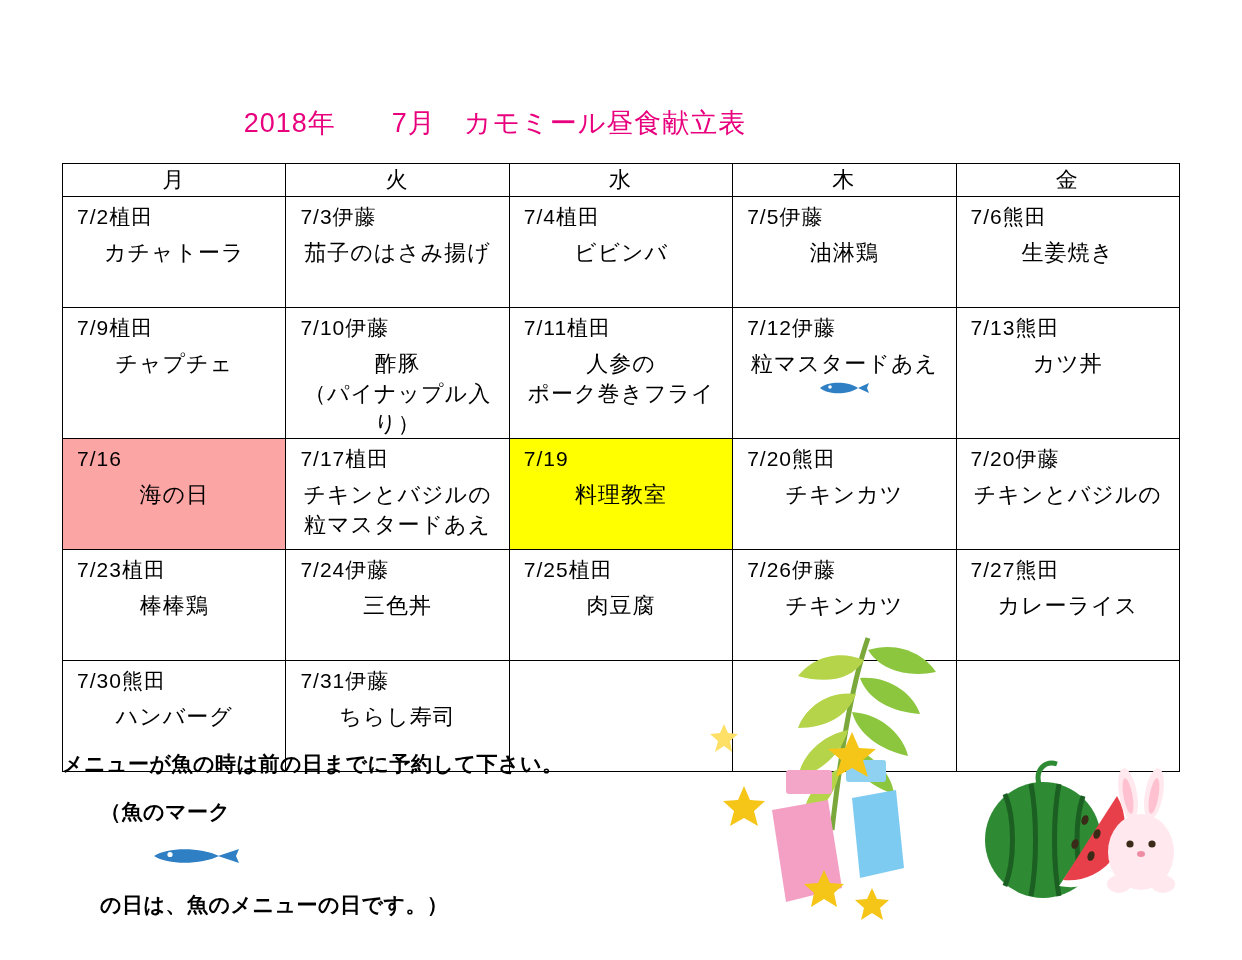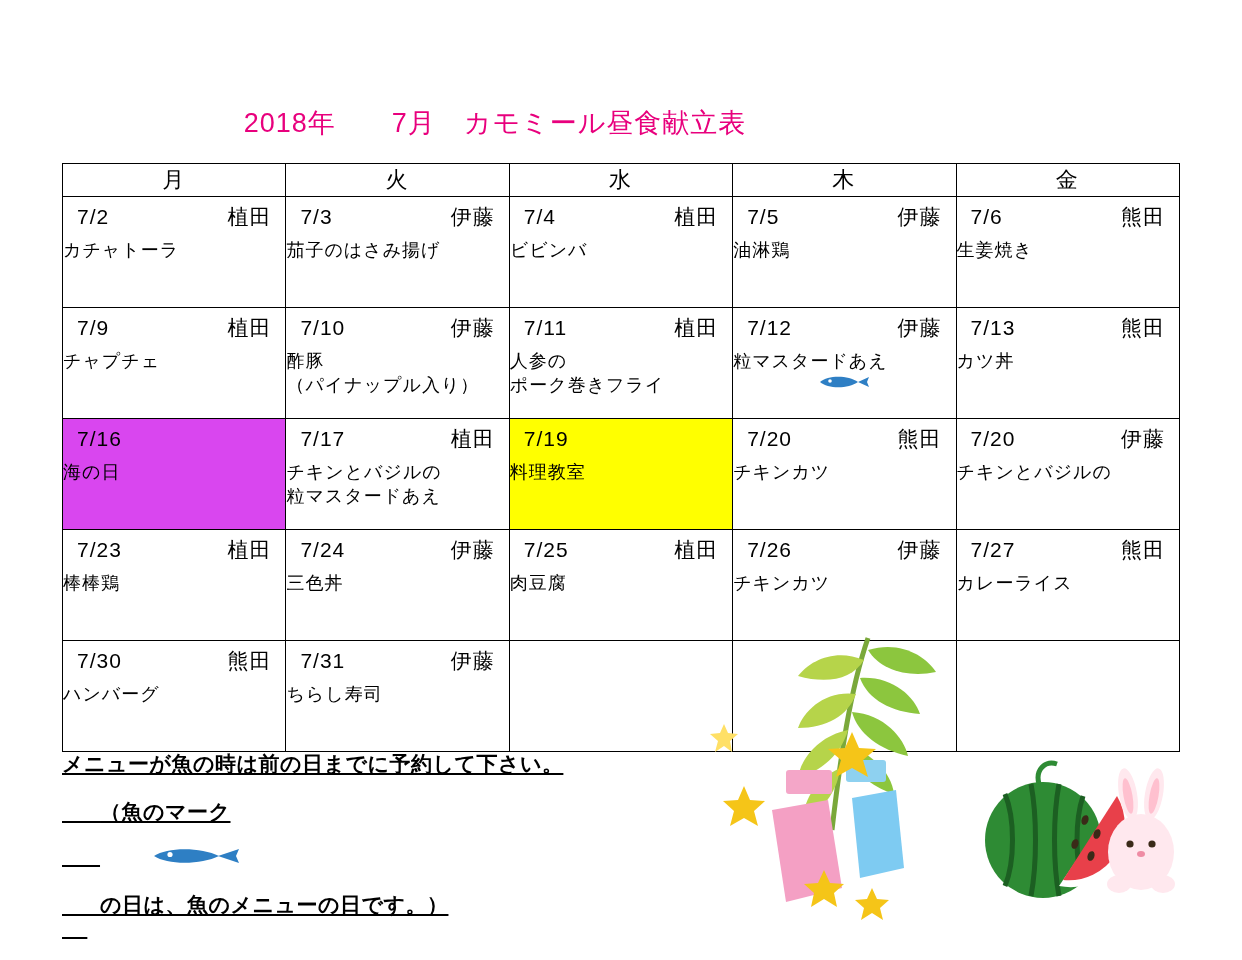--- a/index.html
+++ b/index.html
@@ -50,37 +50,36 @@
     text-align: center;
     vertical-align: middle;
     letter-spacing: 2px;
   }
   td.cell {
     height: 110px;
     position: relative;
   }
   .cellhead {
     display: flex;
-    justify-content: space-between;
     font-size: 21px;
     padding: 7px 14px 0 14px;
     letter-spacing: 1px;
     line-height: 1.2;
   }
   .cellhead .date { white-space: pre; }
   .cellhead .staff { white-space: pre; }
   .cellbody {
-    text-align: left;
-    font-size: 18px;
+    text-align: center;
+    font-size: 22px;
     line-height: 1.35;
     padding-top: 9px;
     letter-spacing: 1px;
     white-space: pre-line;
   }
-  .holiday { background: #d946ef; }
+  .holiday { background: #fca5a5; }
   .special { background: #ffff00; }
   .fishmark {
     display: block;
     text-align: center;
     margin-top: 2px;
     height: 14px;
   }
   .notes {
     position: absolute;
     left: 62px;
@@ -92,21 +91,20 @@
   }
   .note-line {
     margin-bottom: 18px;
     white-space: pre;
     font-weight: bold;
   }
   .note-tight {
     margin-bottom: 2px;
     white-space: pre;
     font-weight: bold;
-    text-decoration: underline;
   }
   .inline-fish {
     display: inline-block;
     width: 95px;
     vertical-align: middle;
   }
   .deco-tanabata {
     position: absolute;
     left: 700px;
     top: 620px;

